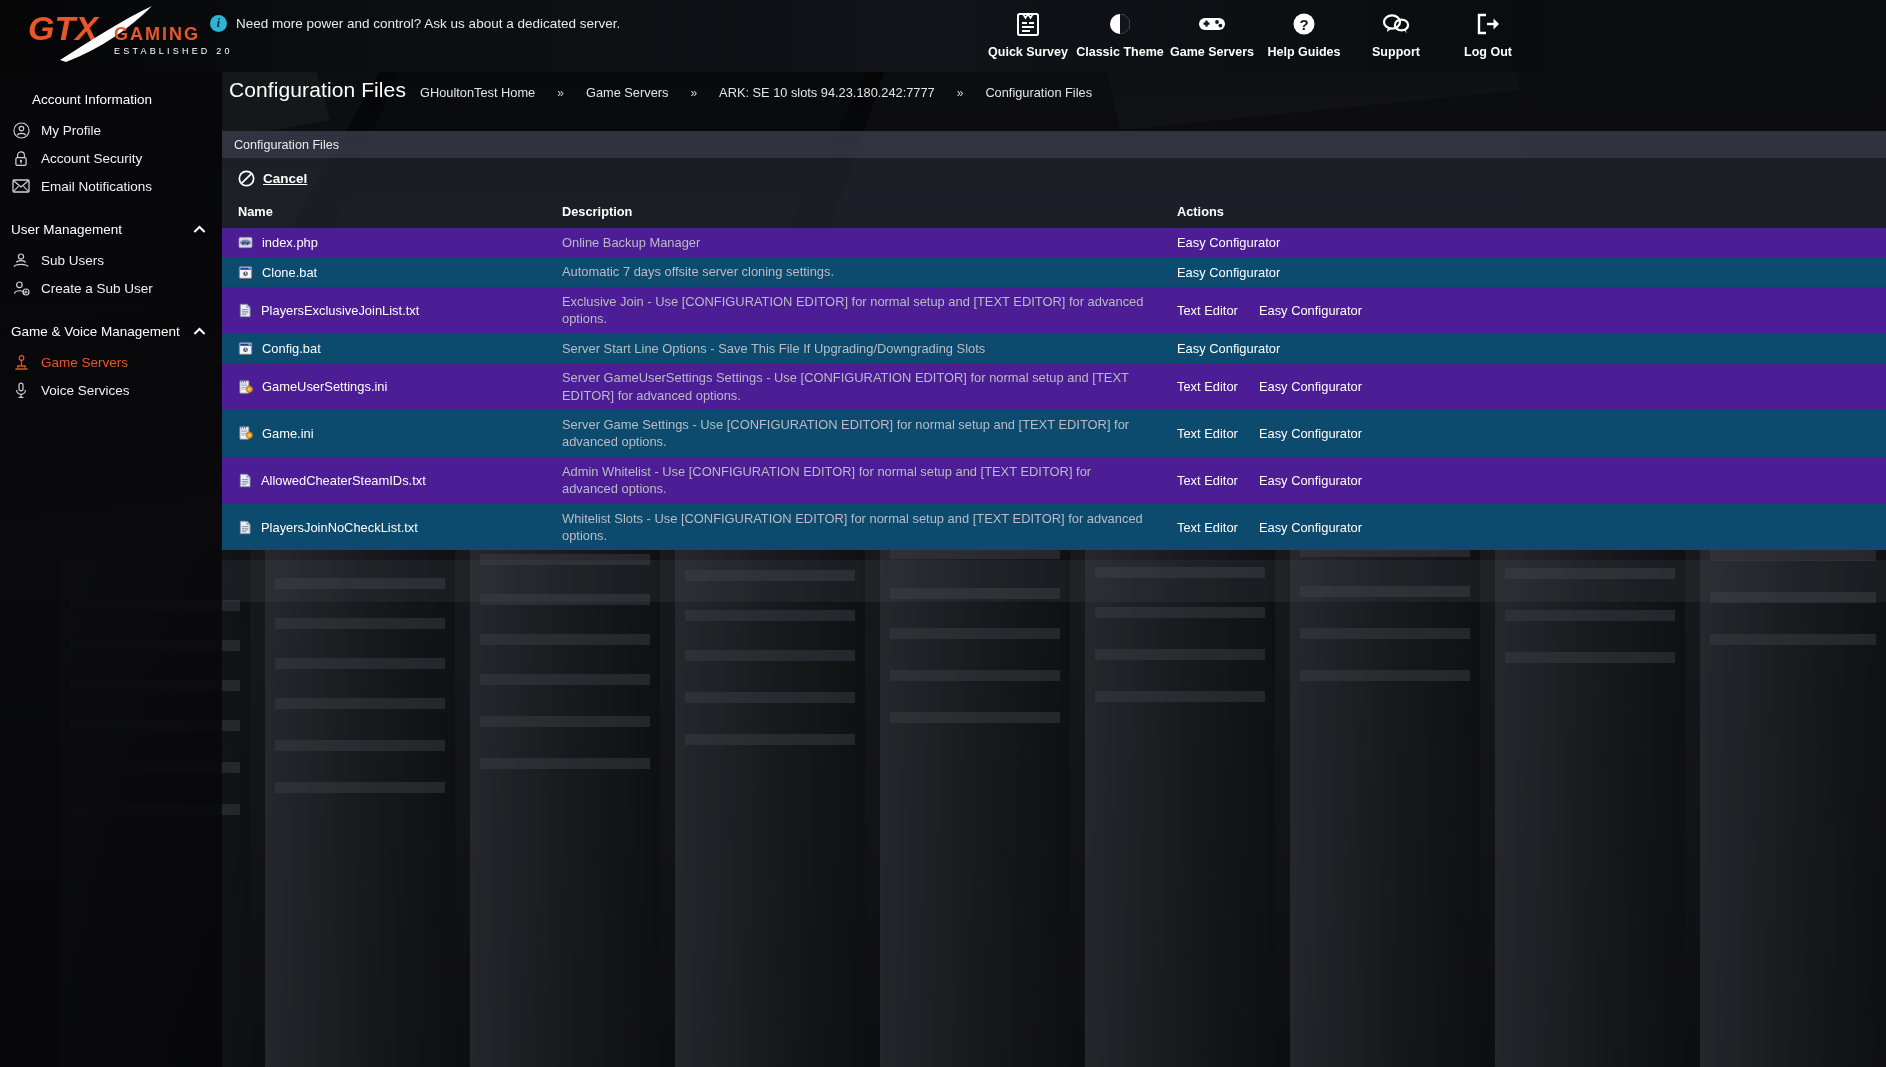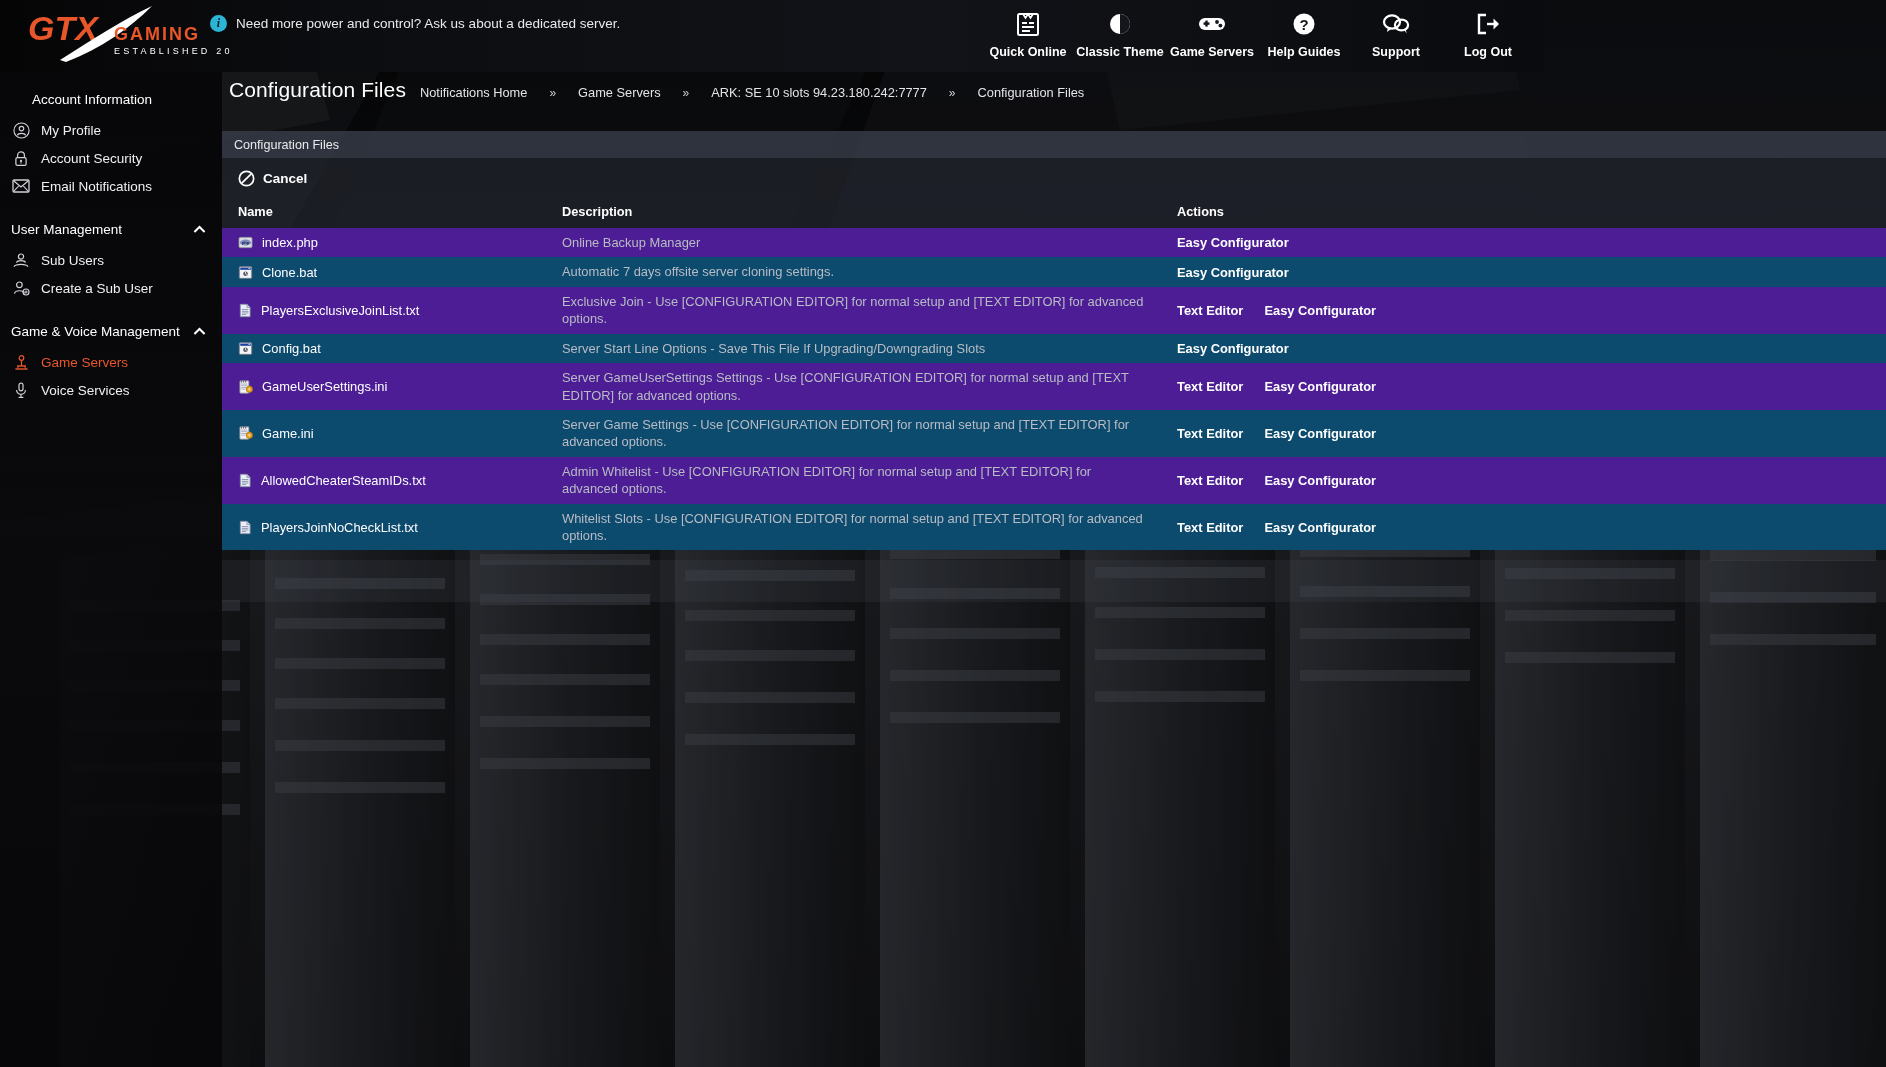--- a/index.html
+++ b/index.html
@@ -81,20 +81,21 @@
   .panel-head {
     height: 27px; padding: 0 0 0 12px; display: flex; align-items: center;
     font-size: 12.6px; color: #e9eaee; background: rgba(63,69,82,0.55);
   }
   .panel-body { padding: 0; }
   .toolbar { height: 40px; display: flex; align-items: center; padding: 0 0 0 16px; }
   .btn-cancel {
     display: inline-flex; align-items: center; gap: 8px;
     font-size: 13.5px; font-weight: bold; color: #ffffff; cursor: pointer; background: none; border: 0;
     font-family: "Liberation Sans", sans-serif;
+    text-decoration: underline;
   }
 
   table.files { width: 100%; border-collapse: collapse; table-layout: fixed; }
   table.files th {
     text-align: left; font-size: 12.8px; font-weight: bold; color: #ffffff;
     padding: 6px 0 9px 0; background: transparent;
   }
   table.files th.c-name { width: 340px; padding-left: 16px; }
   table.files th.c-desc { width: 598px; }
   table.files th.c-act  { width: 726px; padding-left: 17px; }
@@ -102,21 +103,21 @@
   table.files td { font-size: 12.9px; vertical-align: middle; }
   tr.frow.odd  { background: #4c1d95; }
   tr.frow.even { background: #0c4a6e; }
 
   td.c-name { padding: 6px 0 6px 16px; color: #ffffff; }
   .fname { display: flex; align-items: center; gap: 9px; }
   .fname .label { color: #ffffff; font-size: 12.9px; }
   td.c-desc { color: #b9bcc4; padding: 6px 10px 6px 0; line-height: 1.35; }
   td.c-act  { padding: 6px 0 6px 17px; white-space: nowrap; }
   .act-link {
-    display: inline-block; font-size: 12.9px; font-weight: bold; color: #ffffff;
+    display: inline-block; font-size: 12.9px; font-weight: normal; color: #ffffff;
     text-decoration: none; cursor: pointer;
   }
   .act-link + .act-link { margin-left: 21px; }
   .act-spacer { display: inline-block; width: 0; }
 
   
   .under-strip {
     position: absolute; left: 222px; top: 448px; width: 1664px; height: 56px;
     background: rgba(60,66,80,0.18); z-index: 9;
   }
@@ -257,21 +258,21 @@
       <span class="ic">
         <svg width="24" height="26" viewBox="0 0 24 26">
             <rect x="2" y="3" width="20" height="21" rx="1.5" fill="none" stroke="#fff" stroke-width="2"></rect>
             <path d="M7 3 l2.5 4 L12 3 l2.5 4 L17 3" fill="none" stroke="#fff" stroke-width="1.6"></path>
             <rect x="6" y="11" width="5" height="2" fill="#fff"></rect>
             <rect x="13" y="11" width="5" height="2" fill="#fff"></rect>
             <rect x="6" y="15" width="12" height="2" fill="#fff"></rect>
             <rect x="6" y="19" width="8" height="2" fill="#fff"></rect>
           </svg>
       </span>
-      <span class="lbl">Quick Online</span>
+      <span class="lbl">Quick Survey</span>
     </a>
 
     <a class="topnav-item">
       <span class="ic">
         <svg width="24" height="24" viewBox="0 0 24 24">
             <circle cx="12" cy="12" r="10" fill="#fff"></circle>
             <path d="M12 2 A10 10 0 0 1 12 22 Z" fill="#14161b"></path>
           </svg>
       </span>
       <span class="lbl">Classic Theme</span>
@@ -426,21 +427,21 @@
           <path d="M4.6 15.4 H9.4" stroke="#cfd1d6" stroke-width="1.2"></path>
         </svg>
     </span>
     <span>Voice Services</span>
   </a>
 </aside>
 
 <div class="page-head">
   <h1 class="page-title">Configuration Files</h1>
   <nav class="crumbs">
-    <a class="crumb">Notifications Home</a>
+    <a class="crumb">GHoultonTest Home</a>
     <span class="crumb-sep">»</span>
     <a class="crumb">Game Servers</a>
     <span class="crumb-sep">»</span>
     <a class="crumb">ARK: SE 10 slots 94.23.180.242:7777</a>
     <span class="crumb-sep">»</span>
     <span class="crumb last">Configuration Files</span>
   </nav>
 </div>
 
 <div class="under-strip"></div>

